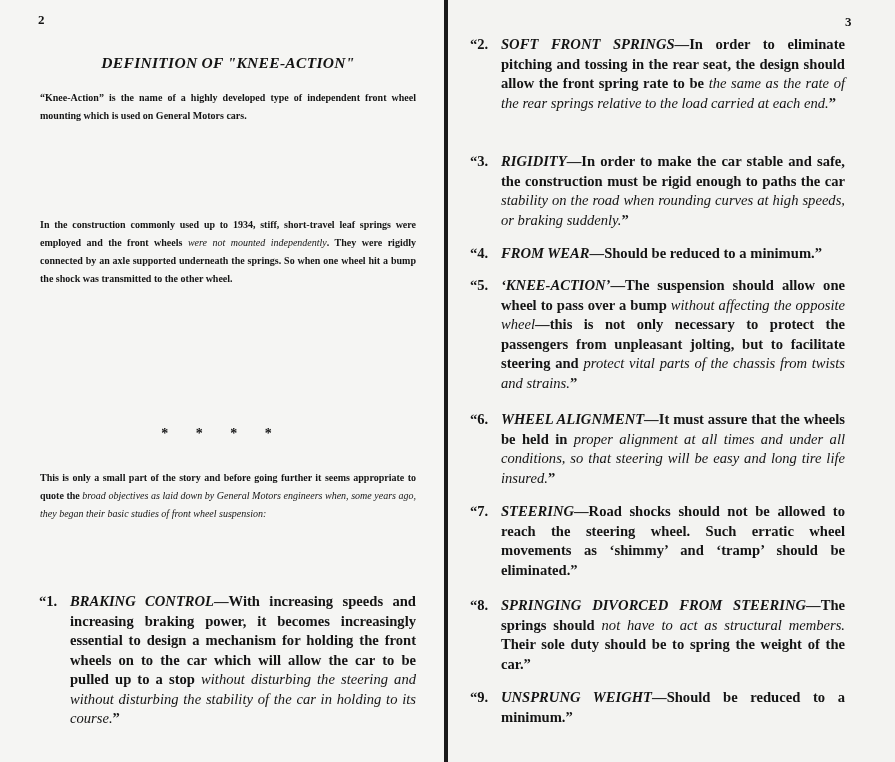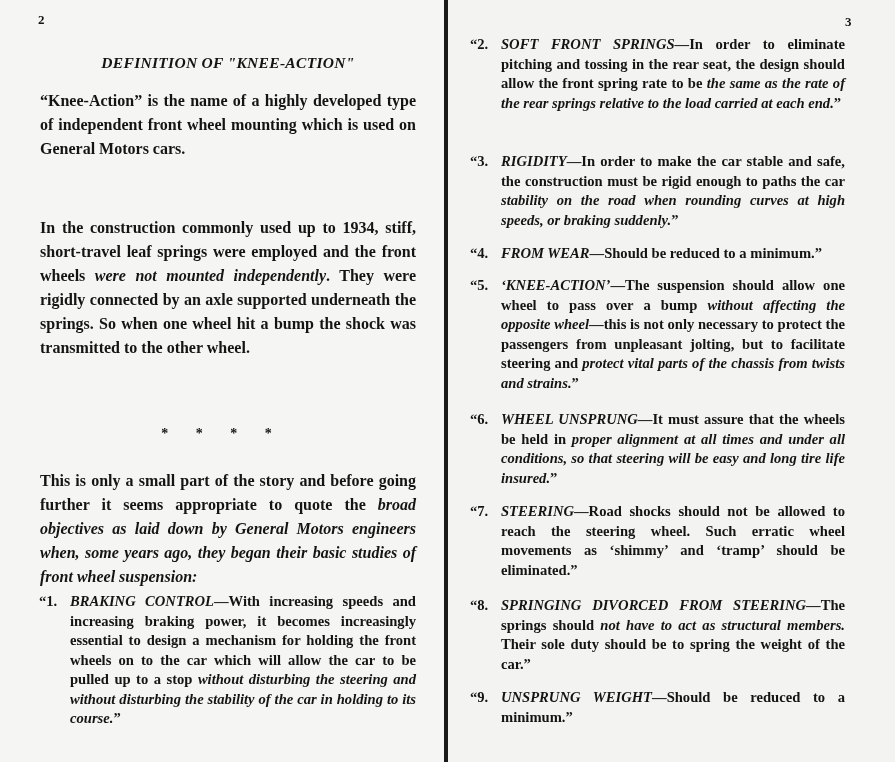--- a/index.html
+++ b/index.html
@@ -26,24 +26,24 @@
   #left-page .page-num { left: 38px; top: 12px; }
   #right-page .page-num { left: 397px; top: 14px; }
 
   .title {
     position: absolute; left: 40px; width: 376px; top: 54px;
     text-align: center; font-style: italic; font-weight: bold;
     font-size: 15.5px; letter-spacing: 0.3px;
   }
   .para {
     position: absolute; left: 40px; width: 376px;
-    font-size: 16px; line-height: 24px;
+    font-size: 10px; line-height: 18px;
     text-align: justify; font-weight: bold;
   }
-  .para i, .item i { font-weight: bold; font-style: italic; }
+  .para i, .item i { font-weight: normal; font-style: italic; }
   .stars {
     position: absolute; left: 0; width: 445px; top: 426px;
     text-align: center; font-size: 14px; letter-spacing: 12px; font-weight: bold;
   }
   .item {
     position: absolute; font-size: 14.6px; line-height: 19.5px;
     text-align: justify; font-weight: bold;
   }
   .item .num {
     position: absolute; left: -31px; top: 0;
@@ -101,21 +101,21 @@
     <span class="head">FROM WEAR</span><span>—Should be reduced to a minimum.”</span>
   </div>
 
   <div class="item" style="top:276px">
     <span class="num">“5.</span>
     <span class="head">‘KNEE-ACTION’</span><span>—The suspension should allow one wheel to pass over a bump </span><i>without affecting the opposite wheel</i><span>—this is not only necessary to protect the passengers from unpleasant jolting, but to facilitate steering and </span><i>protect vital parts of the chassis from twists and strains.</i><span>”</span>
   </div>
 
   <div class="item" style="top:410px">
     <span class="num">“6.</span>
-    <span class="head">WHEEL UNSPRUNG</span><span>—It must assure that the wheels be held in </span><i>proper alignment at all times and under all conditions, so that steering will be easy and long tire life insured.</i><span>”</span>
+    <span class="head">WHEEL ALIGNMENT</span><span>—It must assure that the wheels be held in </span><i>proper alignment at all times and under all conditions, so that steering will be easy and long tire life insured.</i><span>”</span>
   </div>
 
   <div class="item" style="top:502px">
     <span class="num">“7.</span>
     <span class="head">STEERING</span><span>—Road shocks should not be allowed to reach the steering wheel. Such erratic wheel movements as ‘shimmy’ and ‘tramp’ should be eliminated.”</span>
   </div>
 
   <div class="item" style="top:596px">
     <span class="num">“8.</span>
     <span class="head">SPRINGING DIVORCED FROM STEERING</span><span>—The springs should </span><i>not have to act as structural members.</i><span> Their sole duty should be to spring the weight of the car.”</span>

